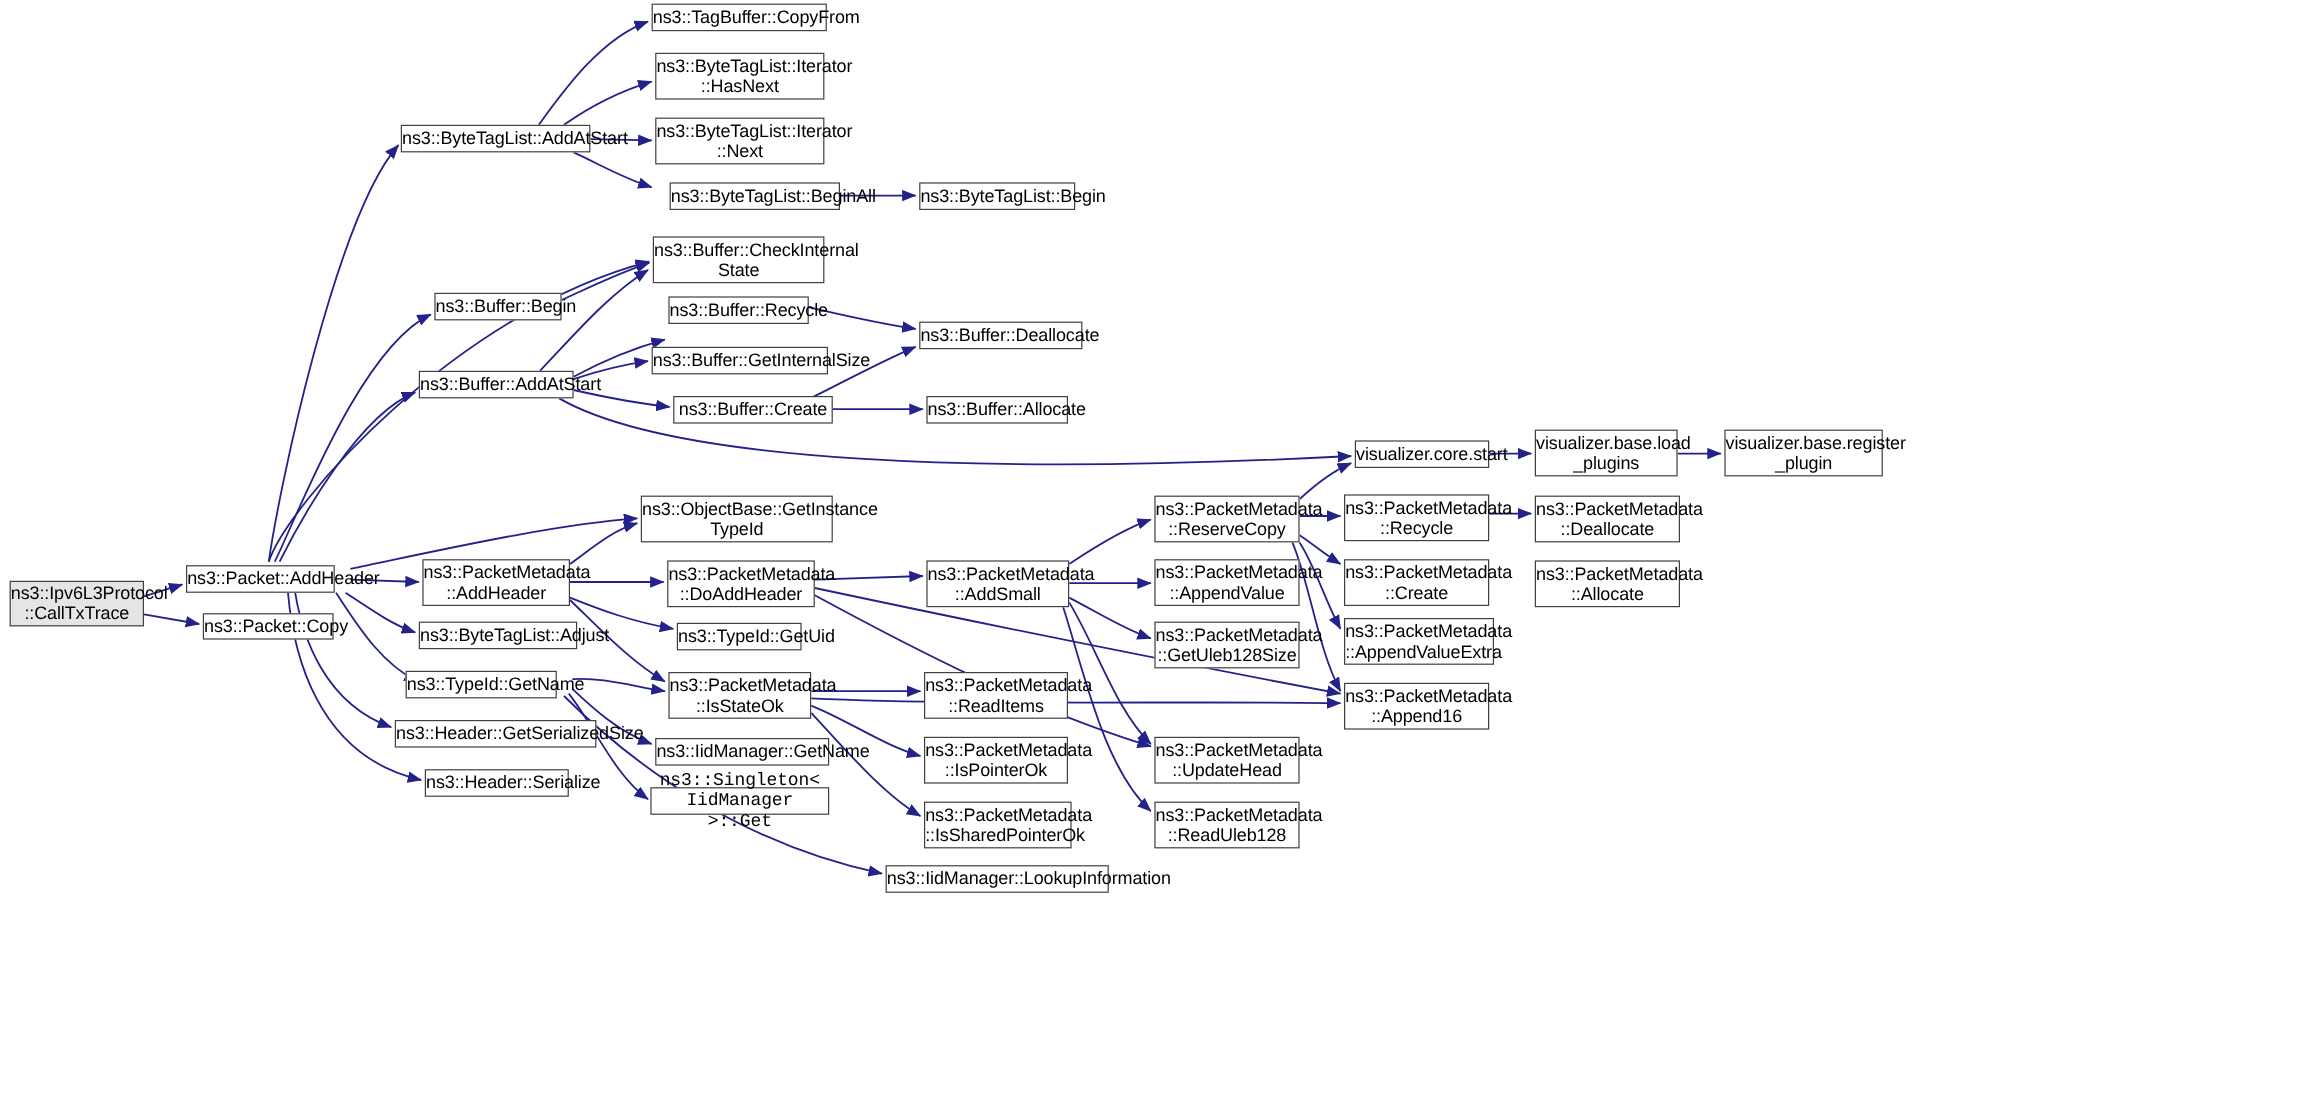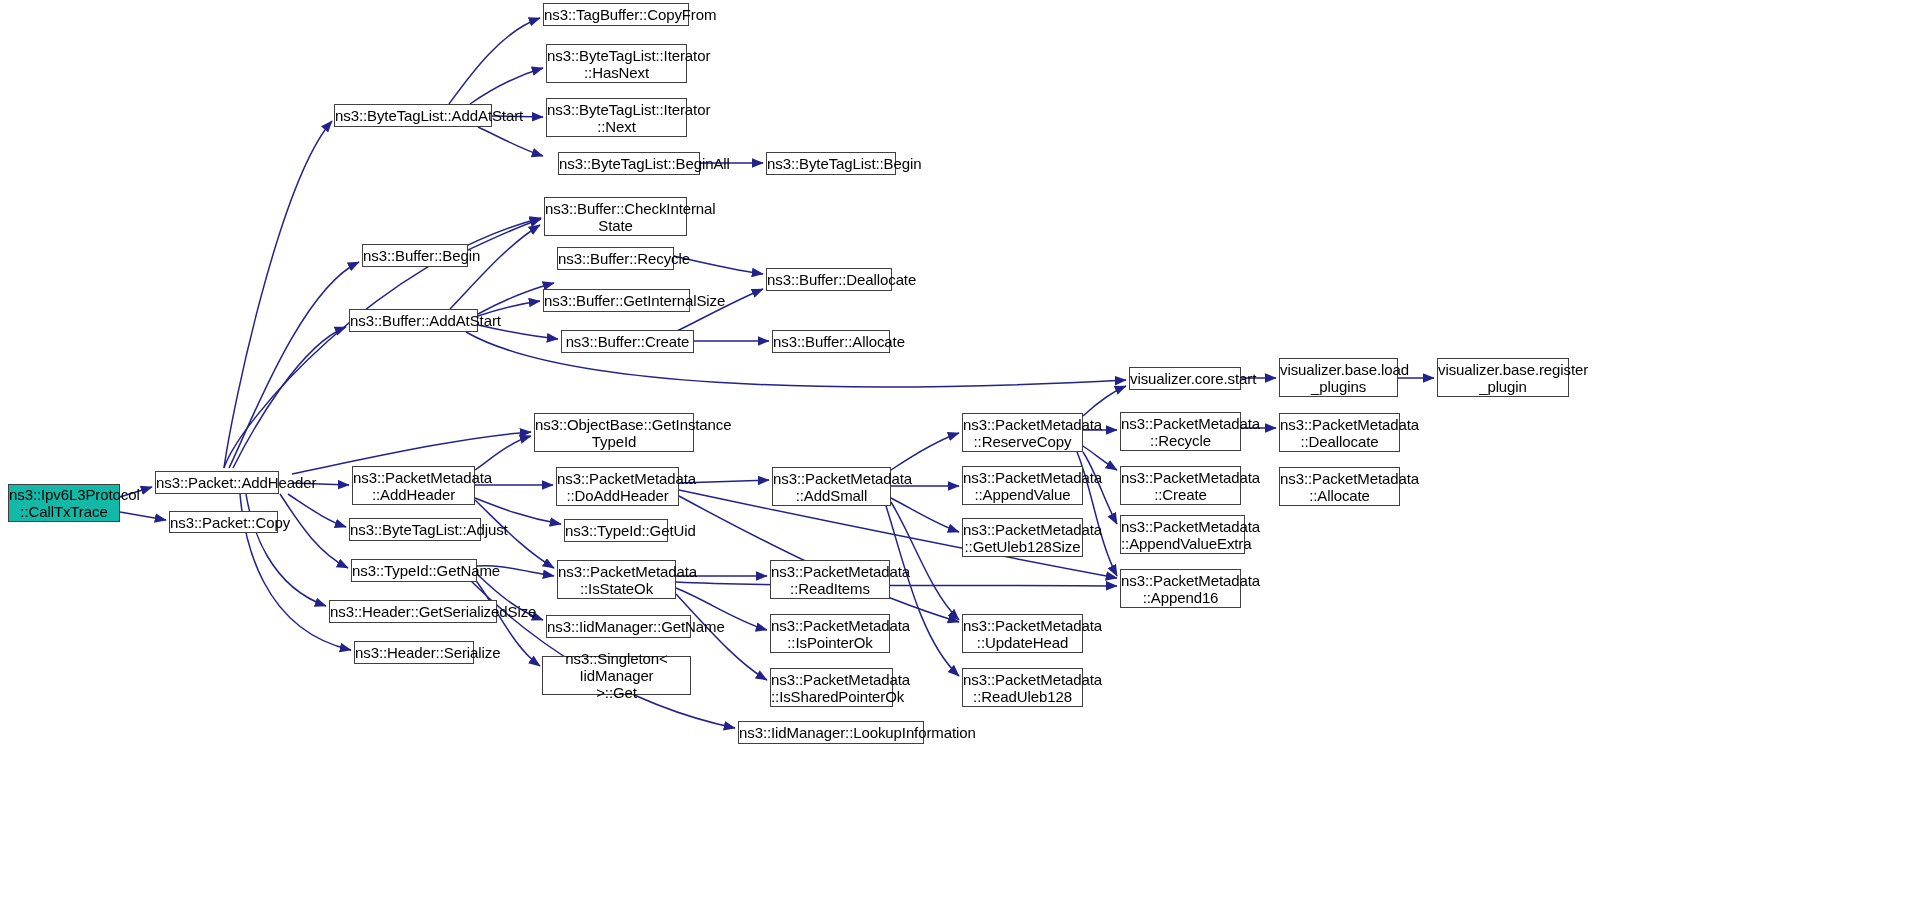--- a/index.html
+++ b/index.html
@@ -33,21 +33,21 @@
     background: #ffffff;
     border: 1px solid #404040;
     color: #000000;
     font-size: 15px;
     line-height: 17px;
     letter-spacing: -0.1px;
     white-space: pre-line;
     z-index: 3;
   }
   .node.root {
-    background: #14b8a6;
+    background: #e5e5e5;
     border: 1px solid #404040;
   }
   .node-label {
     display: block;
     width: 100%;
     padding: 0 3px;
     white-space: pre-line;
   }
 </style>
 </head>
@@ -127,21 +127,21 @@
       <div class="node" id="n5" style="left: 546px; top: 44px; width: 141px; height: 39px;"><span class="node-label">ns3::ByteTagList::Iterator
 ::HasNext</span></div>
       <div class="node" id="n6" style="left: 546px; top: 98px; width: 141px; height: 39px;"><span class="node-label">ns3::ByteTagList::Iterator
 ::Next</span></div>
       <div class="node" id="n7" style="left: 558px; top: 152px; width: 142px; height: 23px;"><span class="node-label">ns3::ByteTagList::BeginAll</span></div>
       <div class="node" id="n8" style="left: 766px; top: 152px; width: 130px; height: 23px;"><span class="node-label">ns3::ByteTagList::Begin</span></div>
       <div class="node" id="n9" style="left: 544px; top: 197px; width: 143px; height: 39px;"><span class="node-label">ns3::Buffer::CheckInternal
 State</span></div>
       <div class="node" id="n10" style="left: 362px; top: 244px; width: 106px; height: 23px;"><span class="node-label">ns3::Buffer::Begin</span></div>
       <div class="node" id="n11" style="left: 557px; top: 247px; width: 117px; height: 23px;"><span class="node-label">ns3::Buffer::Recycle</span></div>
-      <div class="node" id="n12" style="left: 766px; top: 268px; width: 126px; height: 23px;"><span class="node-label">ns3::Buffer::Deallocate</span></div>
+      <div class="node" id="n12" style="left: 766px; top: 268px; width: 136px; height: 23px;"><span class="node-label">ns3::Buffer::Deallocate</span></div>
       <div class="node" id="n13" style="left: 543px; top: 289px; width: 147px; height: 23px;"><span class="node-label">ns3::Buffer::GetInternalSize</span></div>
       <div class="node" id="n14" style="left: 349px; top: 309px; width: 129px; height: 23px;"><span class="node-label">ns3::Buffer::AddAtStart</span></div>
       <div class="node" id="n15" style="left: 561px; top: 330px; width: 133px; height: 23px;"><span class="node-label">ns3::Buffer::Create</span></div>
       <div class="node" id="n16" style="left: 772px; top: 330px; width: 118px; height: 23px;"><span class="node-label">ns3::Buffer::Allocate</span></div>
       <div class="node" id="n17" style="left: 1129px; top: 367px; width: 112px; height: 23px;"><span class="node-label">visualizer.core.start</span></div>
       <div class="node" id="n18" style="left: 1279px; top: 358px; width: 119px; height: 39px;"><span class="node-label">visualizer.base.load
 _plugins</span></div>
       <div class="node" id="n19" style="left: 1437px; top: 358px; width: 132px; height: 39px;"><span class="node-label">visualizer.base.register
 _plugin</span></div>
       <div class="node" id="n20" style="left: 534px; top: 413px; width: 160px; height: 39px;"><span class="node-label">ns3::ObjectBase::GetInstance
@@ -163,35 +163,35 @@
       <div class="node" id="n28" style="left: 1120px; top: 466px; width: 121px; height: 39px;"><span class="node-label">ns3::PacketMetadata
 ::Create</span></div>
       <div class="node" id="n29" style="left: 1279px; top: 467px; width: 121px; height: 39px;"><span class="node-label">ns3::PacketMetadata
 ::Allocate</span></div>
       <div class="node" id="n30" style="left: 349px; top: 518px; width: 132px; height: 23px;"><span class="node-label">ns3::ByteTagList::Adjust</span></div>
       <div class="node" id="n31" style="left: 564px; top: 519px; width: 104px; height: 23px;"><span class="node-label">ns3::TypeId::GetUid</span></div>
       <div class="node" id="n32" style="left: 962px; top: 518px; width: 121px; height: 39px;"><span class="node-label">ns3::PacketMetadata
 ::GetUleb128Size</span></div>
       <div class="node" id="n33" style="left: 1120px; top: 515px; width: 125px; height: 39px;"><span class="node-label">ns3::PacketMetadata
 ::AppendValueExtra</span></div>
-      <div class="node" id="n34" style="left: 351px; top: 559px; width: 126px; height: 23px; text-align: right;"><span class="node-label">ns3::TypeId::GetName</span></div>
+      <div class="node" id="n34" style="left: 338px; top: 559px; width: 126px; height: 23px; text-align: right;"><span class="node-label">ns3::TypeId::GetName</span></div>
       <div class="node" id="n35" style="left: 557px; top: 560px; width: 119px; height: 39px;"><span class="node-label">ns3::PacketMetadata
 ::IsStateOk</span></div>
       <div class="node" id="n36" style="left: 770px; top: 560px; width: 120px; height: 39px;"><span class="node-label">ns3::PacketMetadata
 ::ReadItems</span></div>
       <div class="node" id="n37" style="left: 1120px; top: 569px; width: 121px; height: 39px;"><span class="node-label">ns3::PacketMetadata
 ::Append16</span></div>
       <div class="node" id="n38" style="left: 329px; top: 600px; width: 168px; height: 23px;"><span class="node-label">ns3::Header::GetSerializedSize</span></div>
       <div class="node" id="n39" style="left: 546px; top: 615px; width: 145px; height: 23px;"><span class="node-label">ns3::IidManager::GetName</span></div>
       <div class="node" id="n40" style="left: 770px; top: 614px; width: 120px; height: 39px;"><span class="node-label">ns3::PacketMetadata
 ::IsPointerOk</span></div>
       <div class="node" id="n41" style="left: 962px; top: 614px; width: 121px; height: 39px;"><span class="node-label">ns3::PacketMetadata
 ::UpdateHead</span></div>
       <div class="node" id="n42" style="left: 354px; top: 641px; width: 120px; height: 23px;"><span class="node-label">ns3::Header::Serialize</span></div>
-      <div class="node" id="n43" style="left: 542px; top: 656px; width: 149px; height: 39px;"><span class="node-label">ns3::Singleton&lt; IidManager
+      <div class="node" id="n43" style="left: 542px; top: 656px; width: 149px; height: 23px; font-family: Liberation Mono, monospace;"><span class="node-label">ns3::Singleton&lt; IidManager
 &gt;::Get</span></div>
       <div class="node" id="n44" style="left: 770px; top: 668px; width: 123px; height: 39px;"><span class="node-label">ns3::PacketMetadata
 ::IsSharedPointerOk</span></div>
       <div class="node" id="n45" style="left: 962px; top: 668px; width: 121px; height: 39px;"><span class="node-label">ns3::PacketMetadata
 ::ReadUleb128</span></div>
       <div class="node" id="n46" style="left: 738px; top: 721px; width: 186px; height: 23px; text-align: right;"><span class="node-label">ns3::IidManager::LookupInformation</span></div>
     </div>
 </div>
 
 </body></html>

